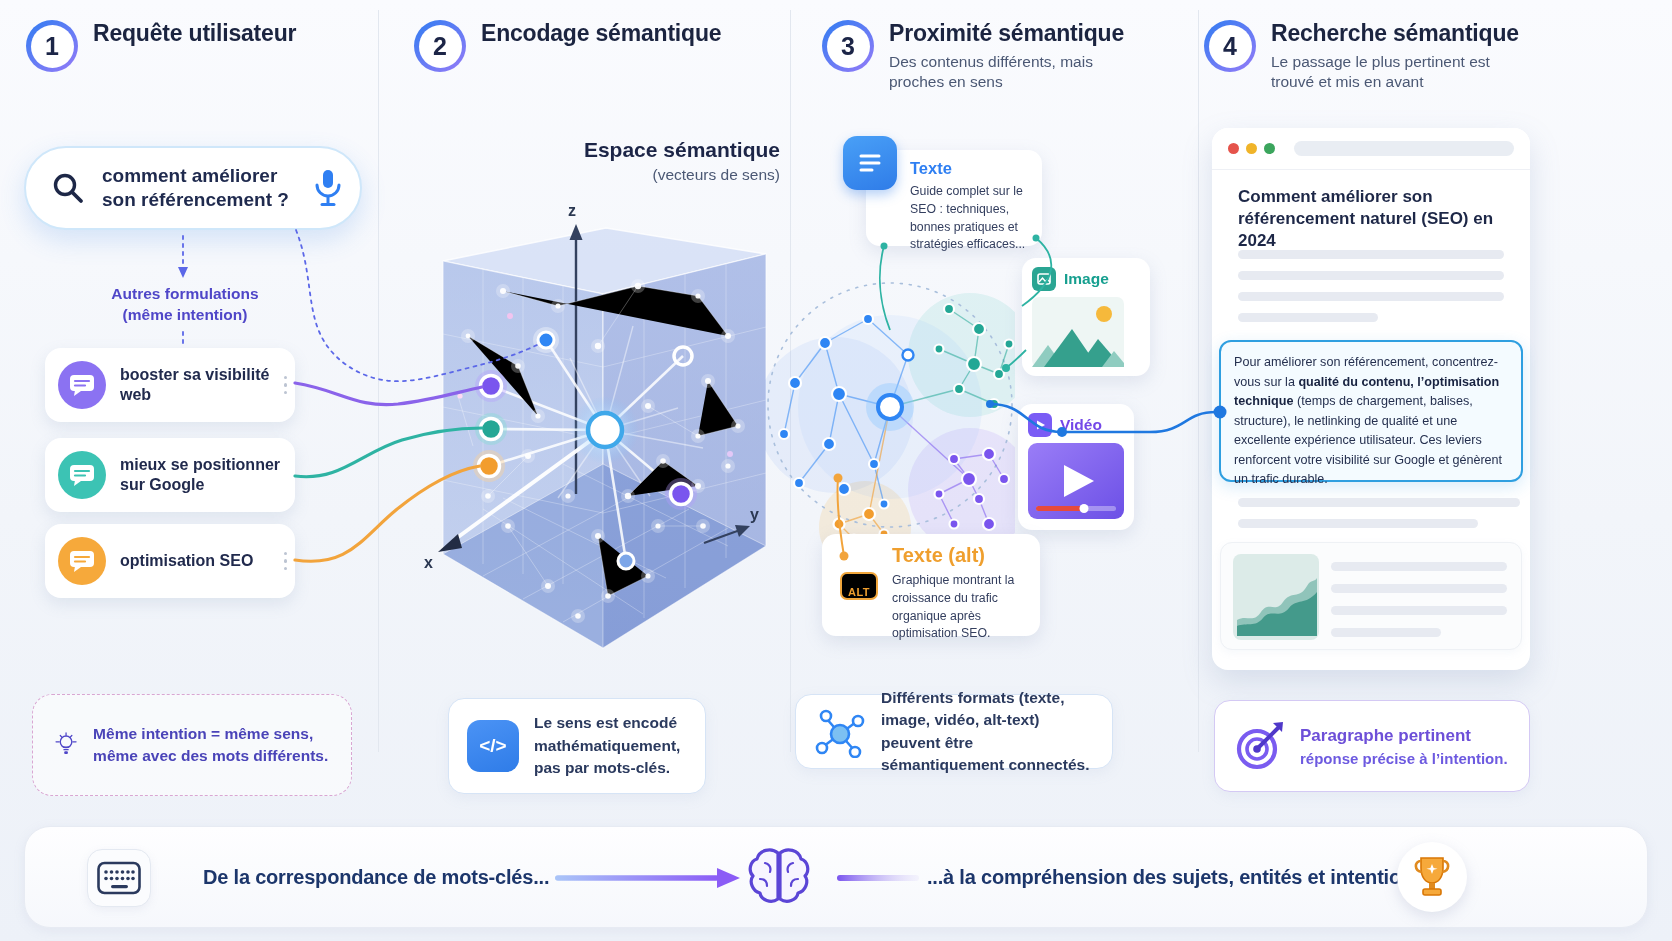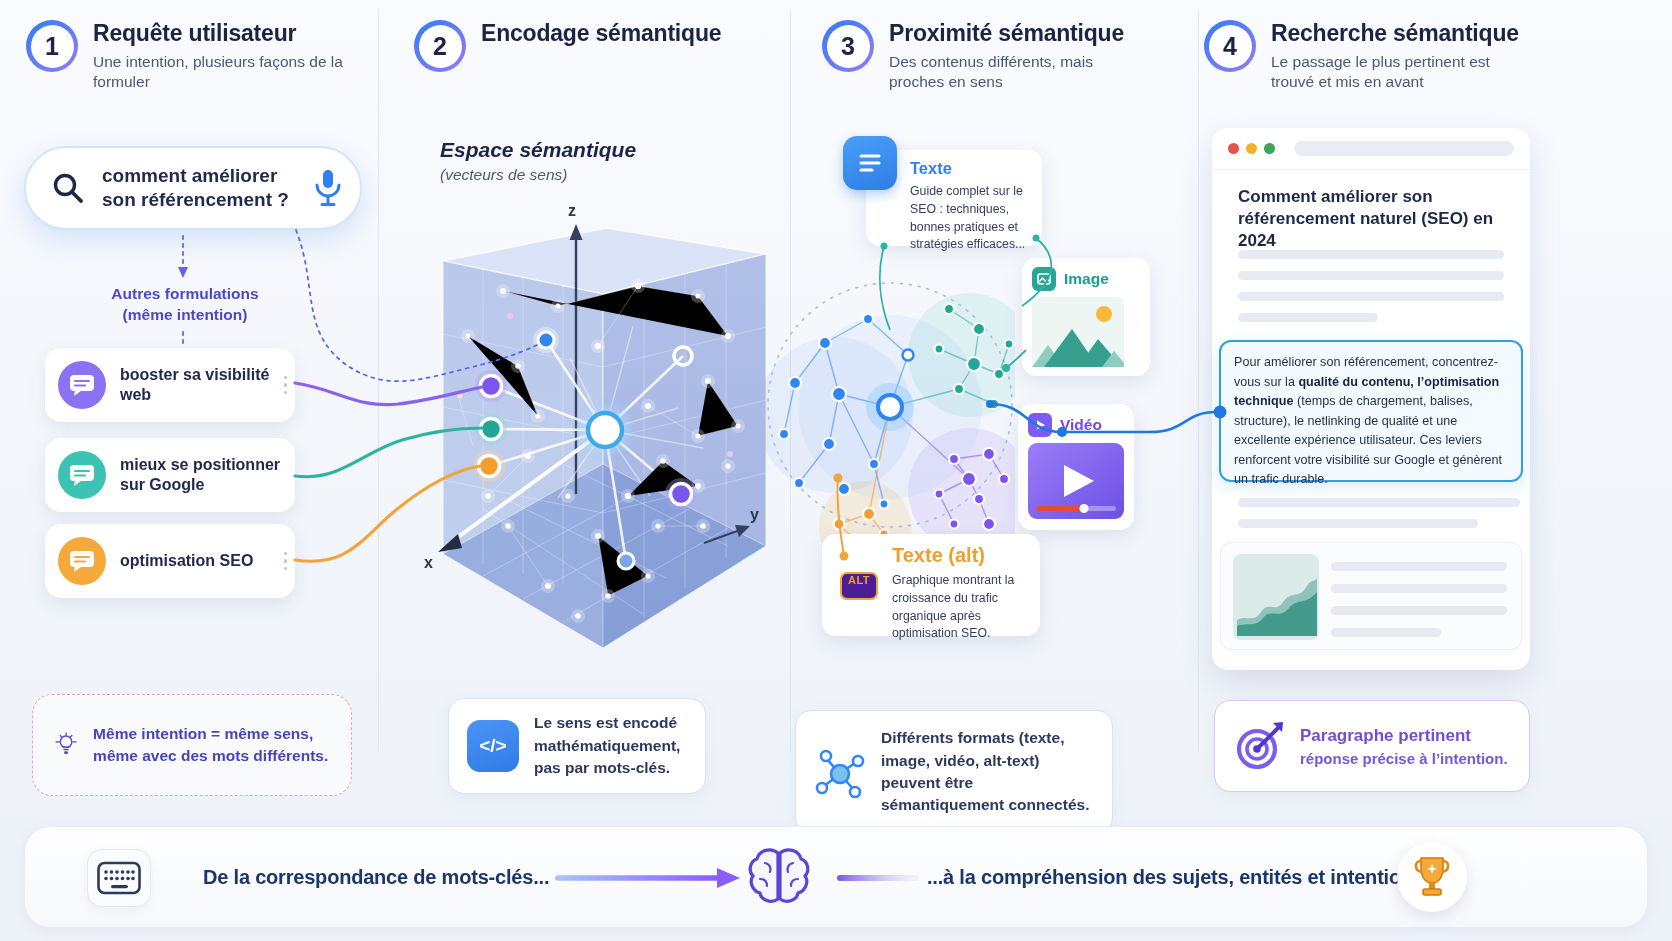--- a/index.html
+++ b/index.html
@@ -32,21 +32,21 @@
   .chip-icon{width:48px;height:48px;border-radius:50%;flex:0 0 auto;display:flex;align-items:center;justify-content:center;}
   .chip-label{flex:1;margin-left:14px;font-size:16px;font-weight:700;color:#212a4d;line-height:1.28;}
   .kebab{display:flex;flex-direction:column;gap:4px;padding:4px;}
   .kebab i{width:3.5px;height:3.5px;border-radius:50%;background:#bcc4d2;}
   .tip-box{position:absolute;left:32px;top:694px;width:320px;height:102px;border-radius:20px;
     border:1.6px dashed #d9a6d2;background:rgba(255,255,255,.55);
     display:flex;align-items:center;padding:0 16px 0 22px;}
   .tip-text{margin-left:16px;font-size:15.5px;font-weight:600;color:#4a44b8;line-height:1.45;}
 
   
-  .space-head{position:absolute;left:440px;top:138px;width:340px;text-align:left;font-style:italic;}
+  .space-head{position:absolute;left:440px;top:138px;width:340px;text-align:right;}
   .space-title{font-size:21px;font-weight:800;color:#1c2547;}
   .space-sub{margin-top:4px;font-size:15.5px;color:#4b5874;}
   .note-box{position:absolute;background:#fff;border:1.5px solid #d6e4f6;border-radius:16px;
     box-shadow:0 4px 14px rgba(140,160,200,.10);display:flex;align-items:center;padding:0 14px 0 18px;}
   .note-text{margin-left:15px;font-size:15.5px;font-weight:600;color:#2b3a5e;line-height:1.45;}
   .code-icon{width:52px;height:52px;border-radius:13px;background:linear-gradient(160deg,#4b93f5,#2f7ce8);
     display:flex;align-items:center;justify-content:center;color:#fff;font-size:19px;font-weight:800;flex:0 0 auto;}
 
   
   .mini-card{position:absolute;background:#fff;border-radius:14px;box-shadow:0 6px 18px rgba(120,140,180,.18);}
@@ -56,21 +56,21 @@
   .texte-icon{position:absolute;left:843px;top:136px;width:54px;height:54px;border-radius:14px;
     background:linear-gradient(160deg,#49a0f7,#2f7ce8);display:flex;align-items:center;justify-content:center;
     box-shadow:0 5px 12px rgba(47,124,232,.35);z-index:6;}
   .media-head{display:flex;align-items:center;gap:8px;padding:9px 10px 4px 10px;}
   .media-ico{width:24px;height:24px;border-radius:6px;display:flex;align-items:center;justify-content:center;flex:0 0 auto;}
   .media-label{font-size:15.5px;font-weight:800;}
   .alt-card{left:822px;top:534px;width:218px;height:102px;padding:10px 12px 8px 70px;}
   .alt-title{font-size:20px;font-weight:800;color:#ef9f2e;}
   .alt-body{margin-top:5px;font-size:12.3px;color:#333e5e;line-height:1.45;}
   .alt-badge{position:absolute;left:18px;top:38px;width:38px;height:28px;border:2.5px solid #f0a63c;
-    border-radius:7px;background:#4c1d95;display:flex;align-items:flex-start;justify-content:center;
+    border-radius:7px;background:#000000;display:flex;align-items:flex-end;justify-content:center;
     font-size:11px;font-weight:800;color:#ef9f2e;letter-spacing:.5px;}
 
   
   .browser{position:absolute;left:1212px;top:128px;width:318px;height:542px;background:#fff;border-radius:16px;
     box-shadow:0 12px 30px rgba(120,140,180,.22);}
   .browser-bar{position:absolute;left:0;top:0;right:0;height:42px;border-bottom:1px solid #eef0f5;
     display:flex;align-items:center;padding:0 16px;border-radius:16px 16px 0 0;background:#fff;}
   .tl{width:11px;height:11px;border-radius:50%;margin-right:7px;}
   .urlbar{margin-left:12px;flex:1;height:15px;border-radius:8px;background:#e9edf3;}
   .page-title{position:absolute;left:26px;top:58px;width:284px;font-size:17px;font-weight:800;color:#1d2747;line-height:1.3;}
@@ -107,21 +107,20 @@
   <div class="sep" style="left:378px"></div>
   <div class="sep" style="left:790px"></div>
   <div class="sep" style="left:1198px"></div>
 
   <div class="step" style="left:26px;top:20px">
     <div class="step-circle">
         <div class="step-circle-inner">1</div>
       </div>
     <div>
         <div class="step-title">Requête utilisateur</div>
-         <div class="step-sub">Une intention, plusieurs façons de la formuler</div>
       </div>
   </div>
   <div class="step" style="left:414px;top:20px">
     <div class="step-circle">
         <div class="step-circle-inner">2</div>
       </div>
     <div>
         <div class="step-title">Encodage sémantique</div>
       </div>
   </div>
@@ -503,21 +502,21 @@
   </div>
 
   <div class="mini-card alt-card">
     <div class="alt-badge">
         <span>ALT</span>
       </div>
     <div class="alt-title">Texte (alt)</div>
     <div class="alt-body">Graphique montrant la croissance du trafic organique après optimisation SEO.</div>
   </div>
 
-  <div class="note-box" style="left:795px;top:710px;width:318px;height:124px">
+  <div class="note-box" style="left:795px;top:694px;width:318px;height:75px">
     <svg width="52" height="52" viewBox="0 0 52 52" style="flex:0 0 auto">
       <g stroke="#2f86f4" stroke-width="2.6">
         <line x1="26" y1="28" x2="12" y2="12"></line>
           <line x1="26" y1="28" x2="42" y2="16"></line>
         <line x1="26" y1="28" x2="10" y2="40"></line>
           <line x1="26" y1="28" x2="40" y2="44"></line>
         <circle cx="26" cy="28" r="9" fill="#7cc0f2"></circle>
         <circle cx="12" cy="10" r="5" fill="#fff"></circle>
           <circle cx="44" cy="15" r="5" fill="#fff"></circle>
         <circle cx="8" cy="42" r="5" fill="#fff"></circle>

